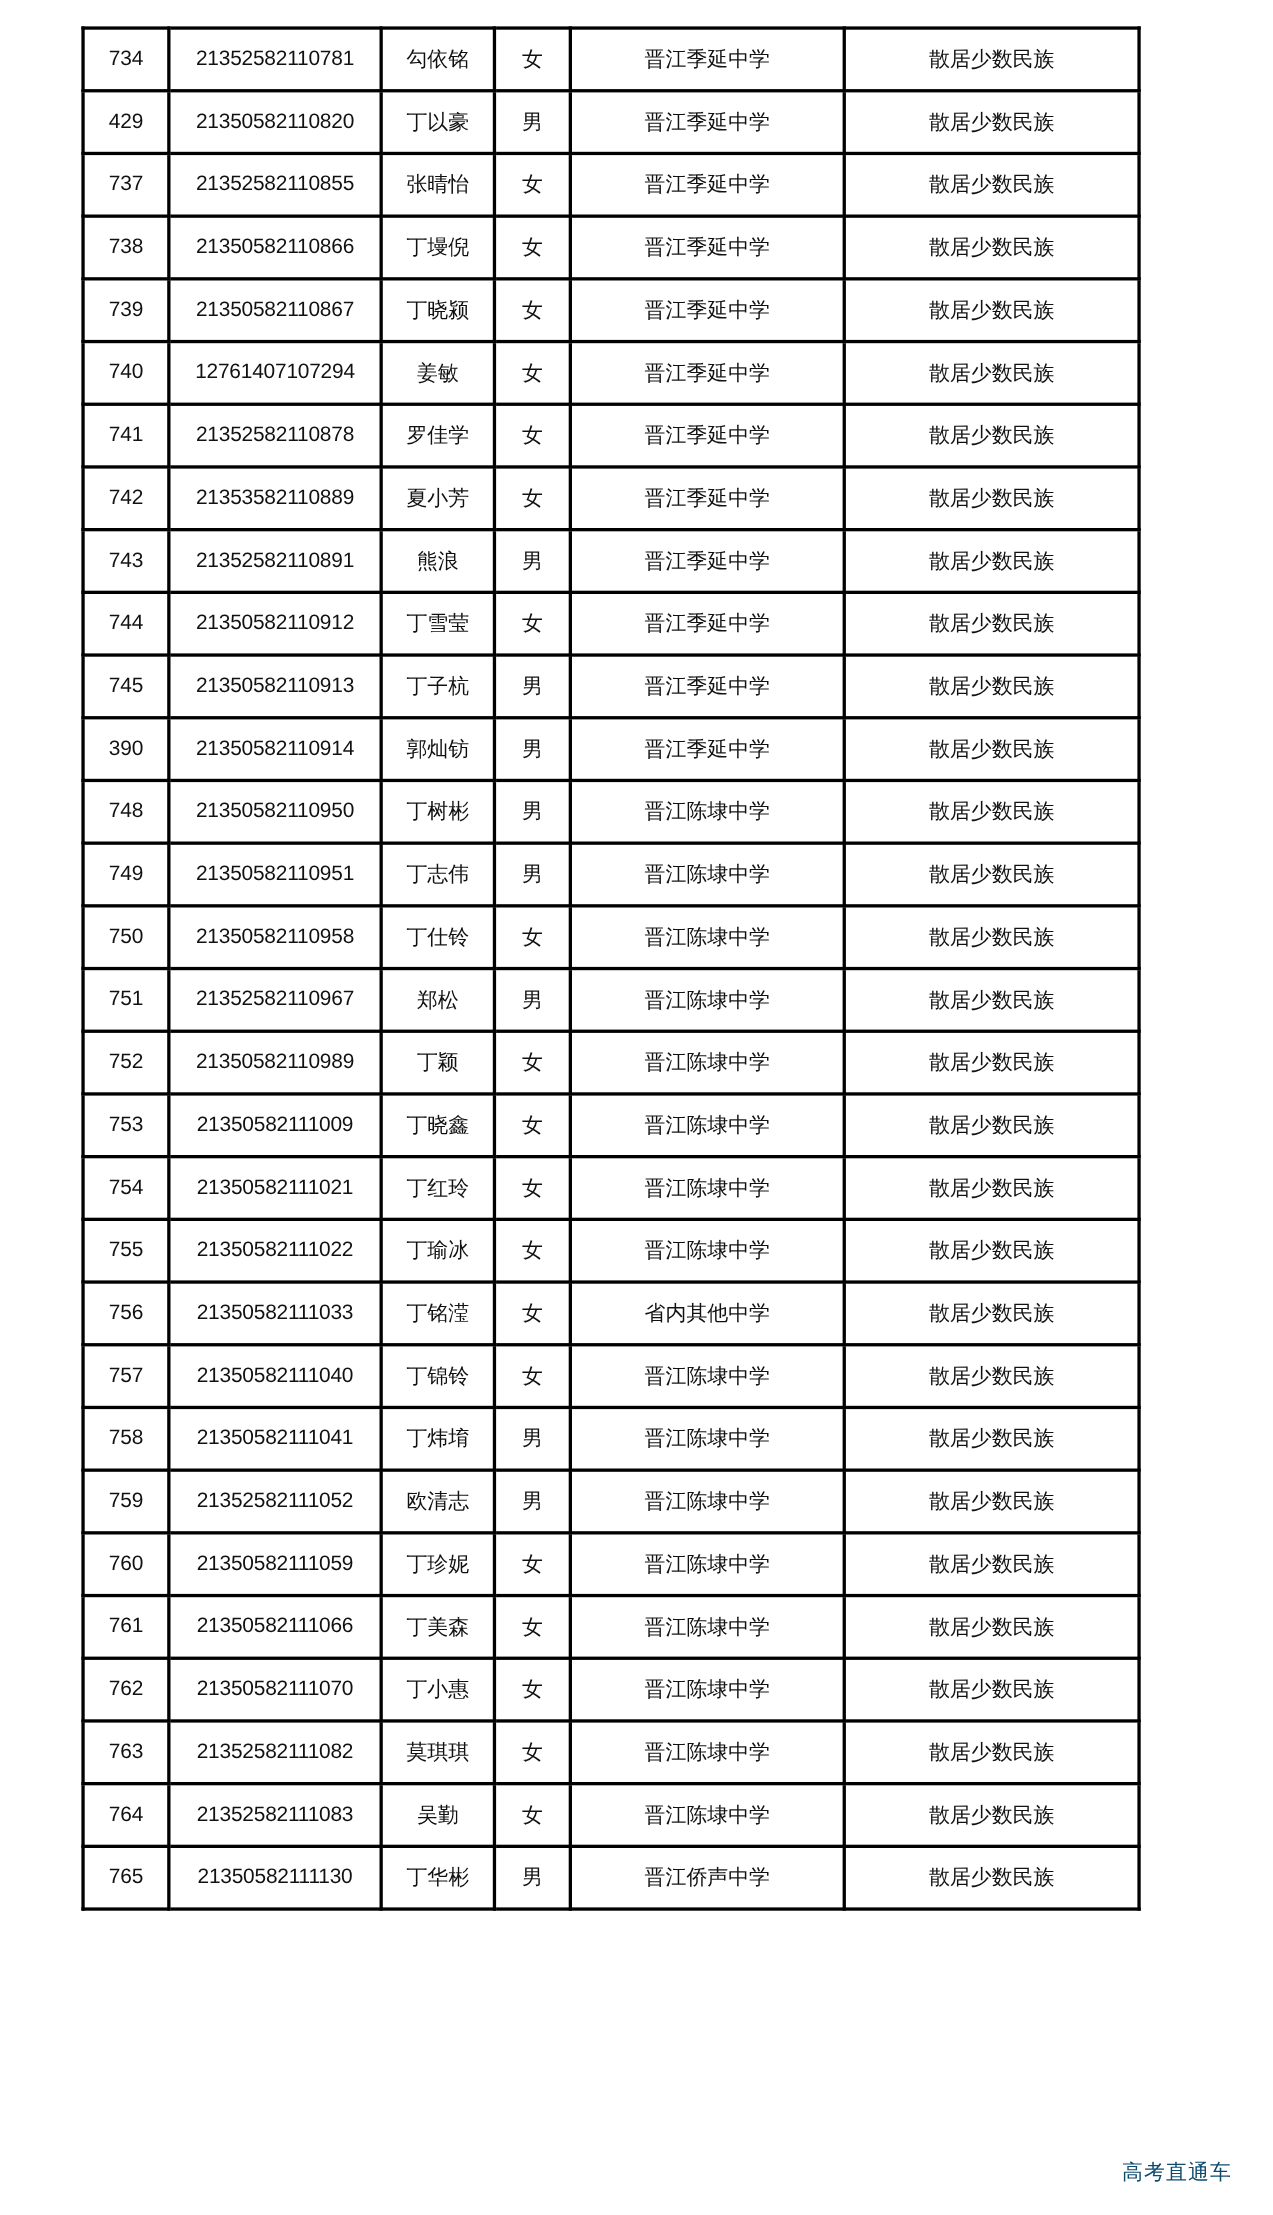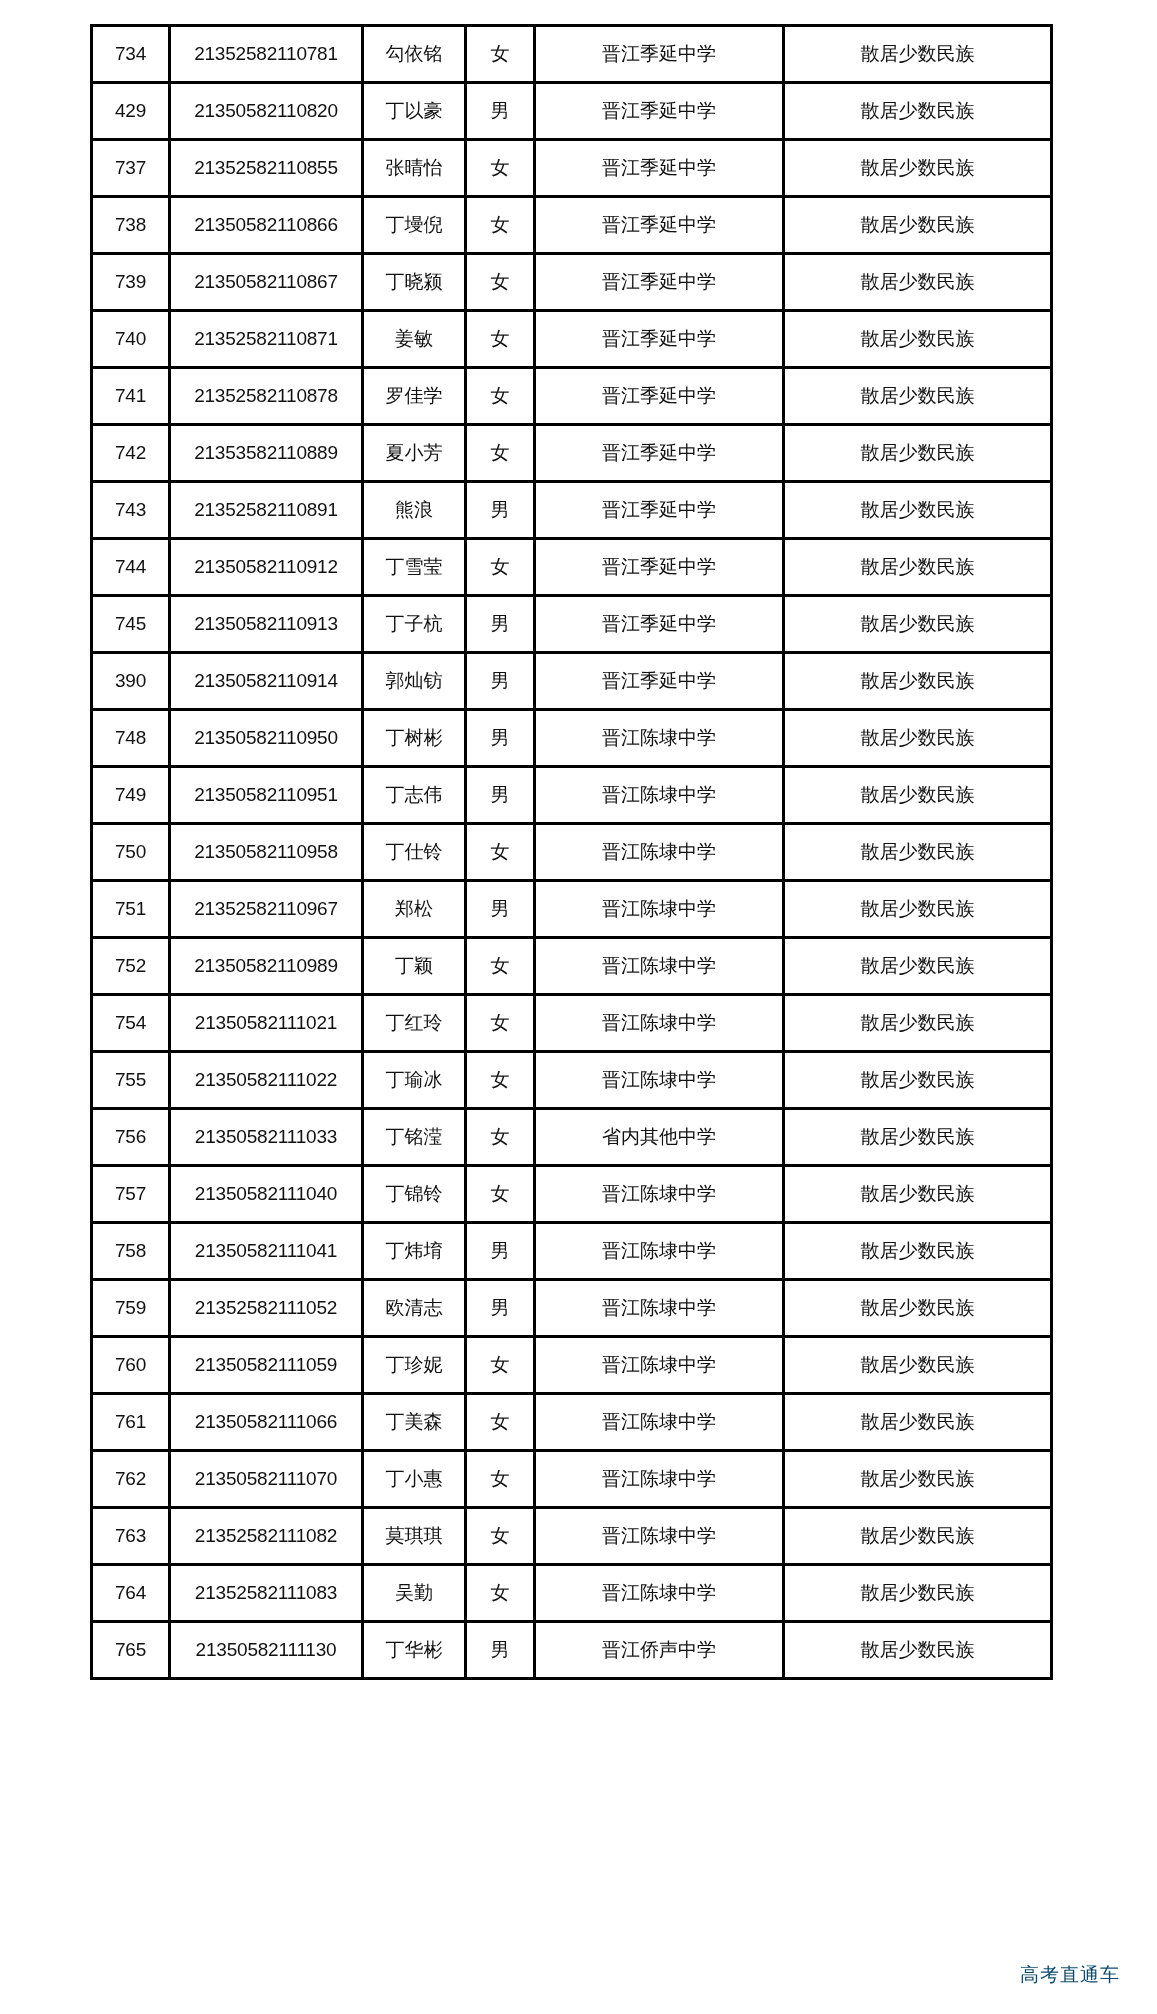--- a/index.html
+++ b/index.html
@@ -1,18 +1,18 @@
 <!DOCTYPE html>
 <html><head>
 <meta charset="utf-8">
 <style>
   html, body { margin: 0; padding: 0; background: #ffffff; }
   body { width: 1157px; height: 2014px; position: relative; overflow: hidden;
          font-family: "DejaVu Sans", "Liberation Sans", sans-serif; color: #111; }
-  .sheet { position: absolute; left: 90px; top: 24px; }
+  .sheet { position: absolute; left: 74px; top: 24px; }
   table { border-collapse: collapse; table-layout: fixed; border: 3px solid #000; }
   td { border: 3px solid #000; height: 54px; padding: 0; text-align: center;
        vertical-align: middle; font-size: 19px; white-space: nowrap; overflow: hidden; }
   td.num, td.id { font-family: "Liberation Sans", "DejaVu Sans", sans-serif; font-size: 19px; letter-spacing: -0.2px; }
   col.c-num { width: 78px; }
   col.c-id { width: 193px; }
   col.c-name { width: 103px; }
   col.c-sex { width: 69px; }
   col.c-school { width: 249px; }
   col.c-type { width: 268px; }
@@ -68,21 +68,21 @@
         <tr>
           <td class="num">739</td>
           <td class="id">21350582110867</td>
           <td>丁晓颍</td>
           <td>女</td>
           <td>晋江季延中学</td>
           <td>散居少数民族</td>
         </tr>
         <tr>
           <td class="num">740</td>
-          <td class="id">21352582110871</td>
+          <td class="id">12761407107294</td>
           <td>姜敏</td>
           <td>女</td>
           <td>晋江季延中学</td>
           <td>散居少数民族</td>
         </tr>
         <tr>
           <td class="num">741</td>
           <td class="id">21352582110878</td>
           <td>罗佳学</td>
           <td>女</td>
@@ -158,20 +158,28 @@
           <td class="id">21352582110967</td>
           <td>郑松</td>
           <td>男</td>
           <td>晋江陈埭中学</td>
           <td>散居少数民族</td>
         </tr>
         <tr>
           <td class="num">752</td>
           <td class="id">21350582110989</td>
           <td>丁颖</td>
+          <td>女</td>
+          <td>晋江陈埭中学</td>
+          <td>散居少数民族</td>
+        </tr>
+        <tr>
+          <td class="num">753</td>
+          <td class="id">21350582111009</td>
+          <td>丁晓鑫</td>
           <td>女</td>
           <td>晋江陈埭中学</td>
           <td>散居少数民族</td>
         </tr>
         <tr>
           <td class="num">754</td>
           <td class="id">21350582111021</td>
           <td>丁红玲</td>
           <td>女</td>
           <td>晋江陈埭中学</td>

